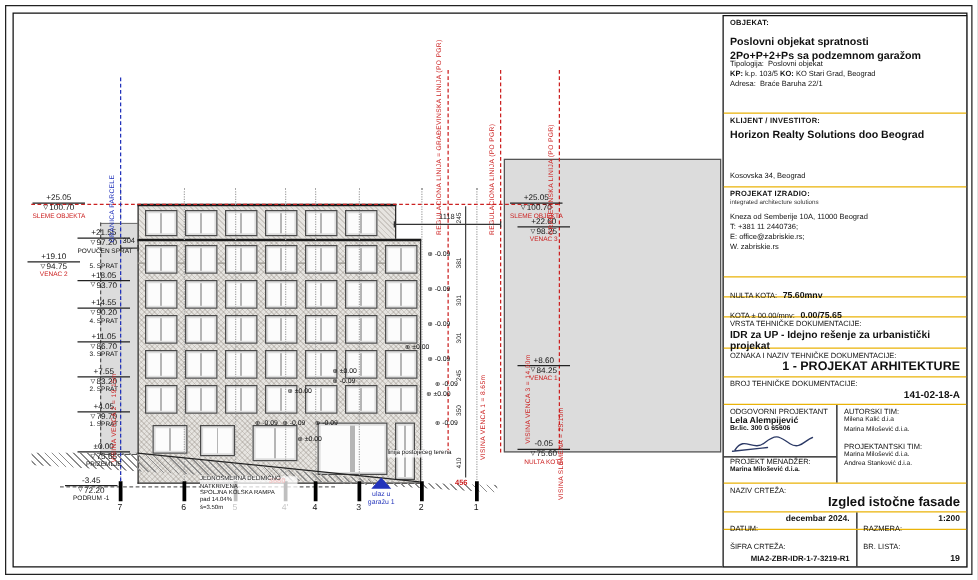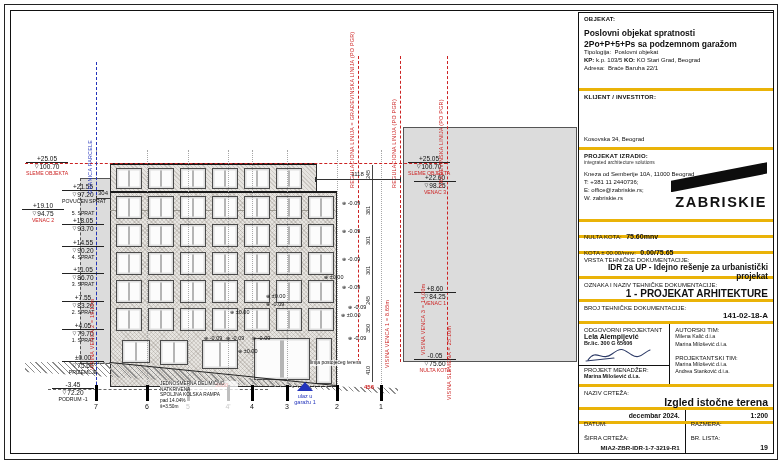--- a/index.html
+++ b/index.html
@@ -41,21 +41,21 @@
   .spot .sym{font-size:5px;}
   .dimline{position:absolute;border-top:1px solid #333;z-index:9;}
   .dimtick{position:absolute;width:1px;height:5px;background:#333;z-index:9;}
   .dimtext{position:absolute;text-align:center;font-size:6px;color:#222;z-index:9;white-space:nowrap;}
   .reddim{color:#cc2222;font-weight:bold;}
   .chain-num{position:absolute;writing-mode:vertical-rl;transform:rotate(180deg);font-size:5.3px;color:#222;z-index:9;}
   .note{position:absolute;font-size:4.8px;line-height:1.18;color:#111;z-index:10;background:rgba(255,255,255,.75);}
   .bluenote{position:absolute;font-size:5.5px;line-height:1.15;color:#2233bb;text-align:center;z-index:10;}
   
   #titleblock{position:absolute;left:578px;top:12px;width:194px;height:440px;border:1.5px solid #111;display:flex;flex-direction:column;font-family:"Liberation Sans",sans-serif;color:#111;background:#fff;}
-  .tb-sec{border-bottom:3px solid #eab308;padding:3px 5px;position:relative;box-sizing:border-box;}
+  .tb-sec{border-bottom:1px solid #eab308;padding:3px 5px;position:relative;box-sizing:border-box;}
   .tb-label{font-size:6px;font-weight:bold;letter-spacing:.2px;}
   .tb-label-n{font-size:6px;}
   .tb-big{font-size:8.5px;font-weight:bold;line-height:1.25;}
   .tb-small{font-size:6px;line-height:1.3;}
   .tb-tiny{font-size:5px;color:#333;}
   .tb-val-r{font-size:8px;font-weight:bold;text-align:right;}
   #logo-shape{width:96px;height:30px;background:#0d0d0d;clip-path:polygon(0 62%,100% 0,100% 38%,0 100%);margin-left:auto;}
   #logo-word{font-size:14.5px;font-weight:bold;letter-spacing:1.5px;text-align:right;margin-top:2px;}
   .cols{display:flex;padding:0;}
   .col-l{width:47%;border-right:1px solid #111;padding:3px 5px;box-sizing:border-box;}
@@ -320,52 +320,49 @@
         <div>garažu 1</div>
       </div>
       <div class="note" style="left: 300px; top: 350px; font-size: 5px;">linija postojećeg terena</div>
     </div>
 
 <div id="titleblock">
   <div class="tb-sec" style="height:84px;">
     <div class="tb-label">OBJEKAT:</div>
     <div style="height:6px;"></div>
     <div class="tb-big">Poslovni objekat spratnosti</div>
-    <div class="tb-big">2Po+P+5+Ps sa podzemnom garažom</div>
+    <div class="tb-big">2Po+P+2+Ps sa podzemnom garažom</div>
     <div class="tb-small"><span>Tipologija:</span>&nbsp;&nbsp;<span>Poslovni objekat</span></div>
     <div class="tb-small"><b>KP:</b> <span>k.p. 103/5</span> <b>KO:</b> <span>KO Stari Grad, Beograd</span></div>
     <div class="tb-small"><span>Adresa:</span>&nbsp;&nbsp;<span>Braće Baruha 22/1</span></div>
   </div>
   <div class="tb-sec" style="height:64px;">
     <div class="tb-label">KLIJENT / INVESTITOR:</div>
+    <div class="tb-big" style="margin-top:2px;">Horizon Realty Solutions doo Beograd</div>
     <div class="tb-small" style="position:absolute;bottom:3px;left:5px;">Kosovska 34, Beograd</div>
   </div>
   <div class="tb-sec" style="height:78px;">
     <div class="tb-label">PROJEKAT IZRADIO:</div>
     <div class="tb-tiny">integrated architecture solutions</div>
     <div class="tb-small" style="margin-top:6px;">Kneza od Semberije 10A, 11000 Beograd</div>
     <div class="tb-small">T: +381 11 2440736;</div>
     <div class="tb-small">E: office@zabriskie.rs;</div>
     <div class="tb-small">W. zabriskie.rs</div>
-    <div style="position:absolute;right:6px;top:12px;width:100px;">
-      <div id="logo-shape"></div>
-      <div id="logo-word">ZABRISKIE</div>
-    </div>
   </div>
   <div class="tb-sec" style="height:16px;">
     <span class="tb-label-n">NULTA KOTA:</span>
     <b style="font-size:7px;">75.60mnv</b>
   </div>
   <div class="tb-sec" style="height:16px;">
     <span class="tb-label-n">KOTA ± 00.00/mnv:</span>
     <b style="font-size:7px;">0.00/75.65</b>
   </div>
   <div class="tb-sec" style="height:25px;">
     <div class="tb-label-n">VRSTA TEHNIČKE DOKUMENTACIJE:</div>
-    <div style="font-size:8.2px;font-weight:bold;text-align:right;">IDR za UP - Idejno rešenje za urbanistički projekat</div>
+    <div style="font-size:8.2px;font-weight:bold;text-align:left;">IDR za UP - Idejno rešenje za urbanistički projekat</div>
   </div>
   <div class="tb-sec" style="height:23px;">
     <div class="tb-label-n">OZNAKA I NAZIV TEHNIČKE DOKUMENTACIJE:</div>
     <div class="tb-val-r" style="font-size:10px;">1 - PROJEKAT ARHITEKTURE</div>
   </div>
   <div class="tb-sec" style="height:22px;">
     <div class="tb-label-n">BROJ TEHNIČKE DOKUMENTACIJE:</div>
     <div class="tb-val-r">141-02-18-A</div>
   </div>
   <div class="tb-sec cols" style="height:68px;">
@@ -386,21 +383,21 @@
       <div class="name-sm">Milena Kalić d.i.a</div>
       <div class="name-sm">Marina Milošević d.i.a.</div>
       <div style="height:7px;"></div>
       <div class="tb-label-n">PROJEKTANTSKI TIM:</div>
       <div class="name-sm">Marina Milošević d.i.a.</div>
       <div class="name-sm">Andrea Stanković d.i.a.</div>
     </div>
   </div>
   <div class="tb-sec" style="height:23px;">
     <div class="tb-label-n">NAZIV CRTEŽA:</div>
-    <div class="tb-val-r" style="font-size:10.5px;">Izgled istočne terena</div>
+    <div class="tb-val-r" style="font-size:10.5px;">Izgled istočne fasade</div>
   </div>
   <div class="tb-sec split" style="height:14px;">
     <div style="width:55%;border-right:1px solid #111;"><span class="tb-label-n">DATUM:</span> <b style="font-size:6.8px;float:right;">decembar 2024.</b></div>
     <div style="width:45%;"><span class="tb-label-n">RAZMERA:</span> <b style="font-size:6.8px;float:right;">1:200</b></div>
   </div>
   <div class="tb-sec split" style="flex:1;border-bottom:none;">
     <div style="width:55%;border-right:1px solid #111;"><span class="tb-label-n">ŠIFRA CRTEŽA:</span><b style="font-size:6.2px;display:block;text-align:right;">MIA2-ZBR-IDR-1-7-3219-R1</b></div>
     <div style="width:45%;"><span class="tb-label-n">BR. LISTA:</span><b style="font-size:7px;display:block;text-align:right;">19</b></div>
   </div>
 </div>

